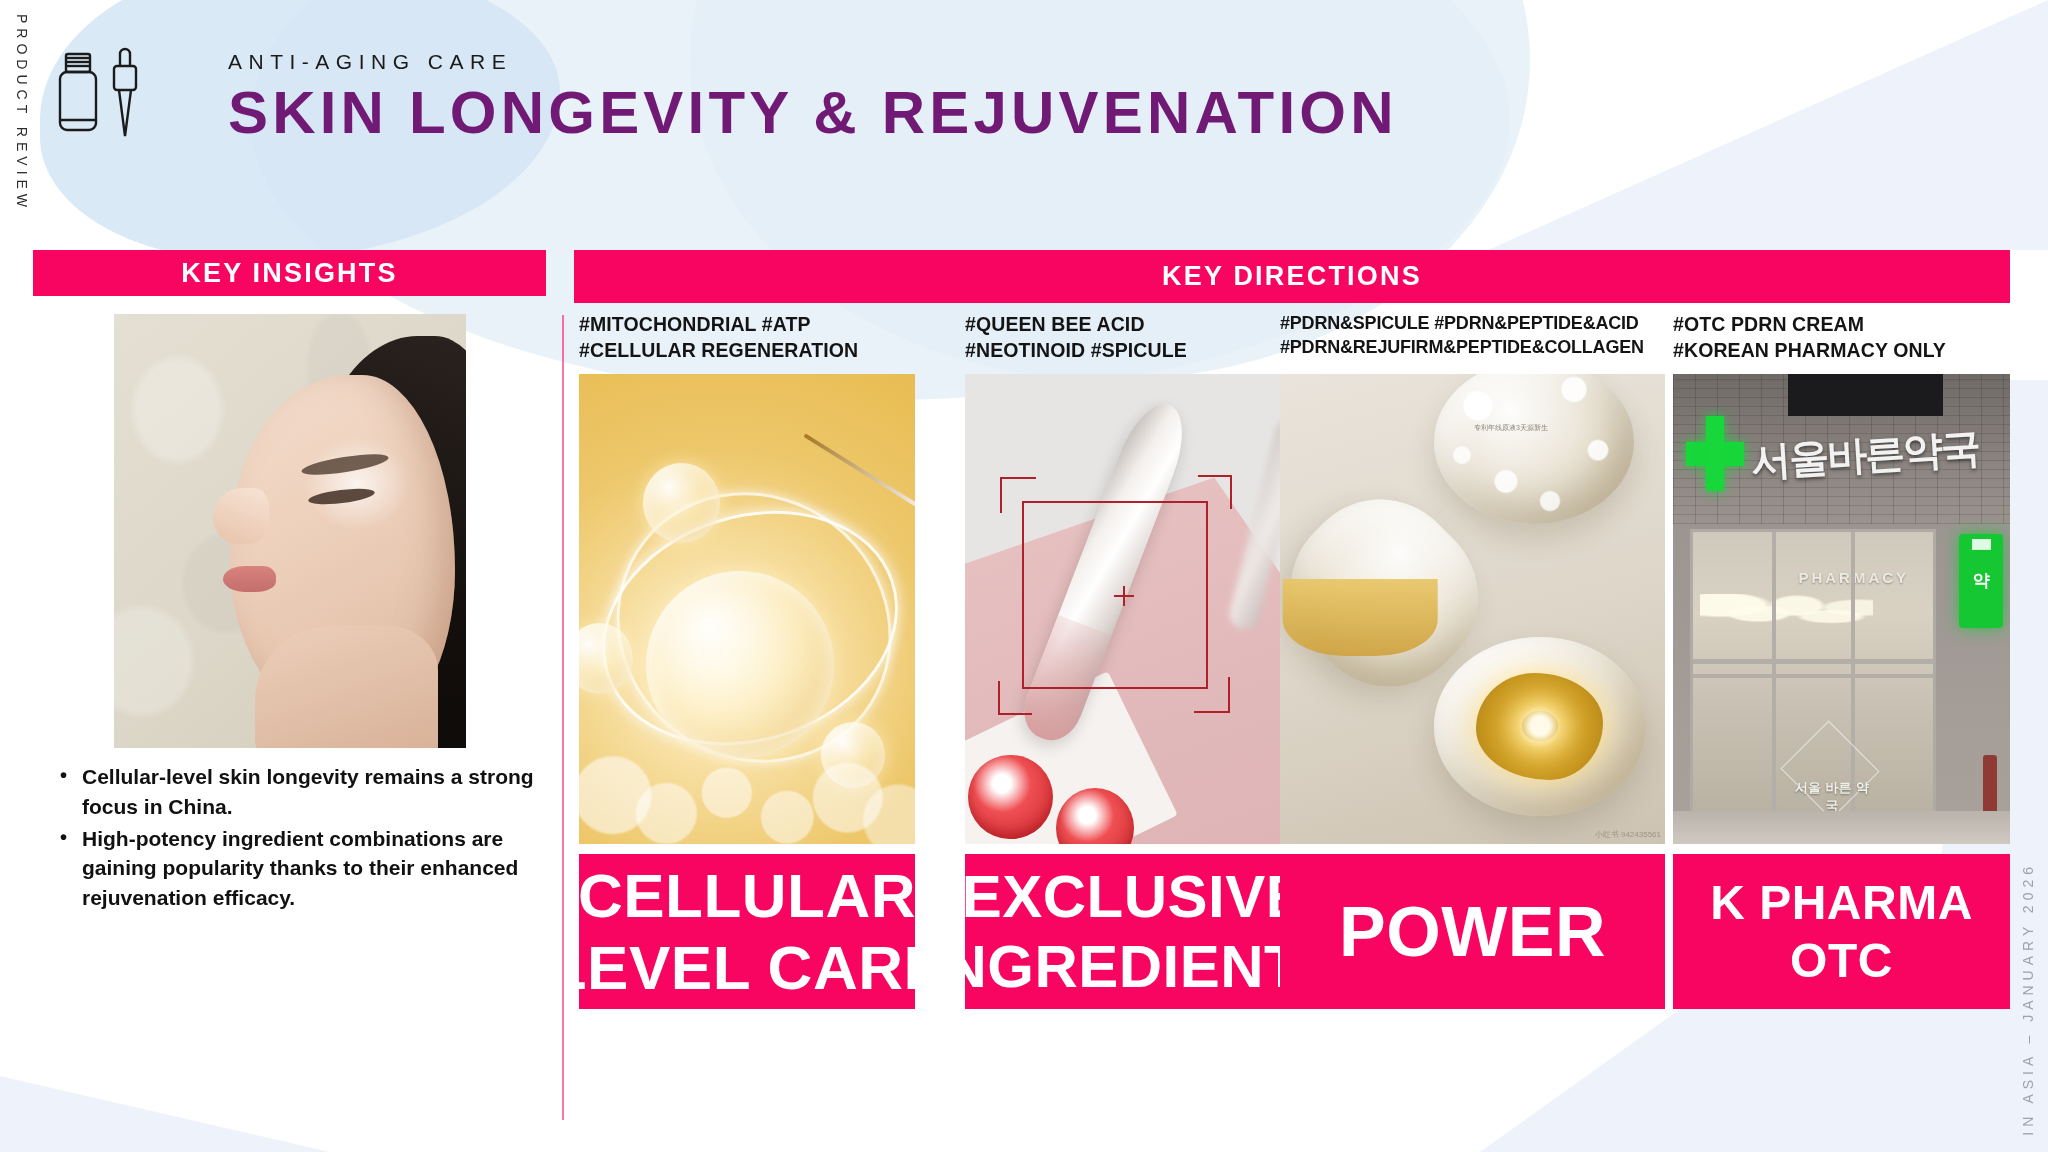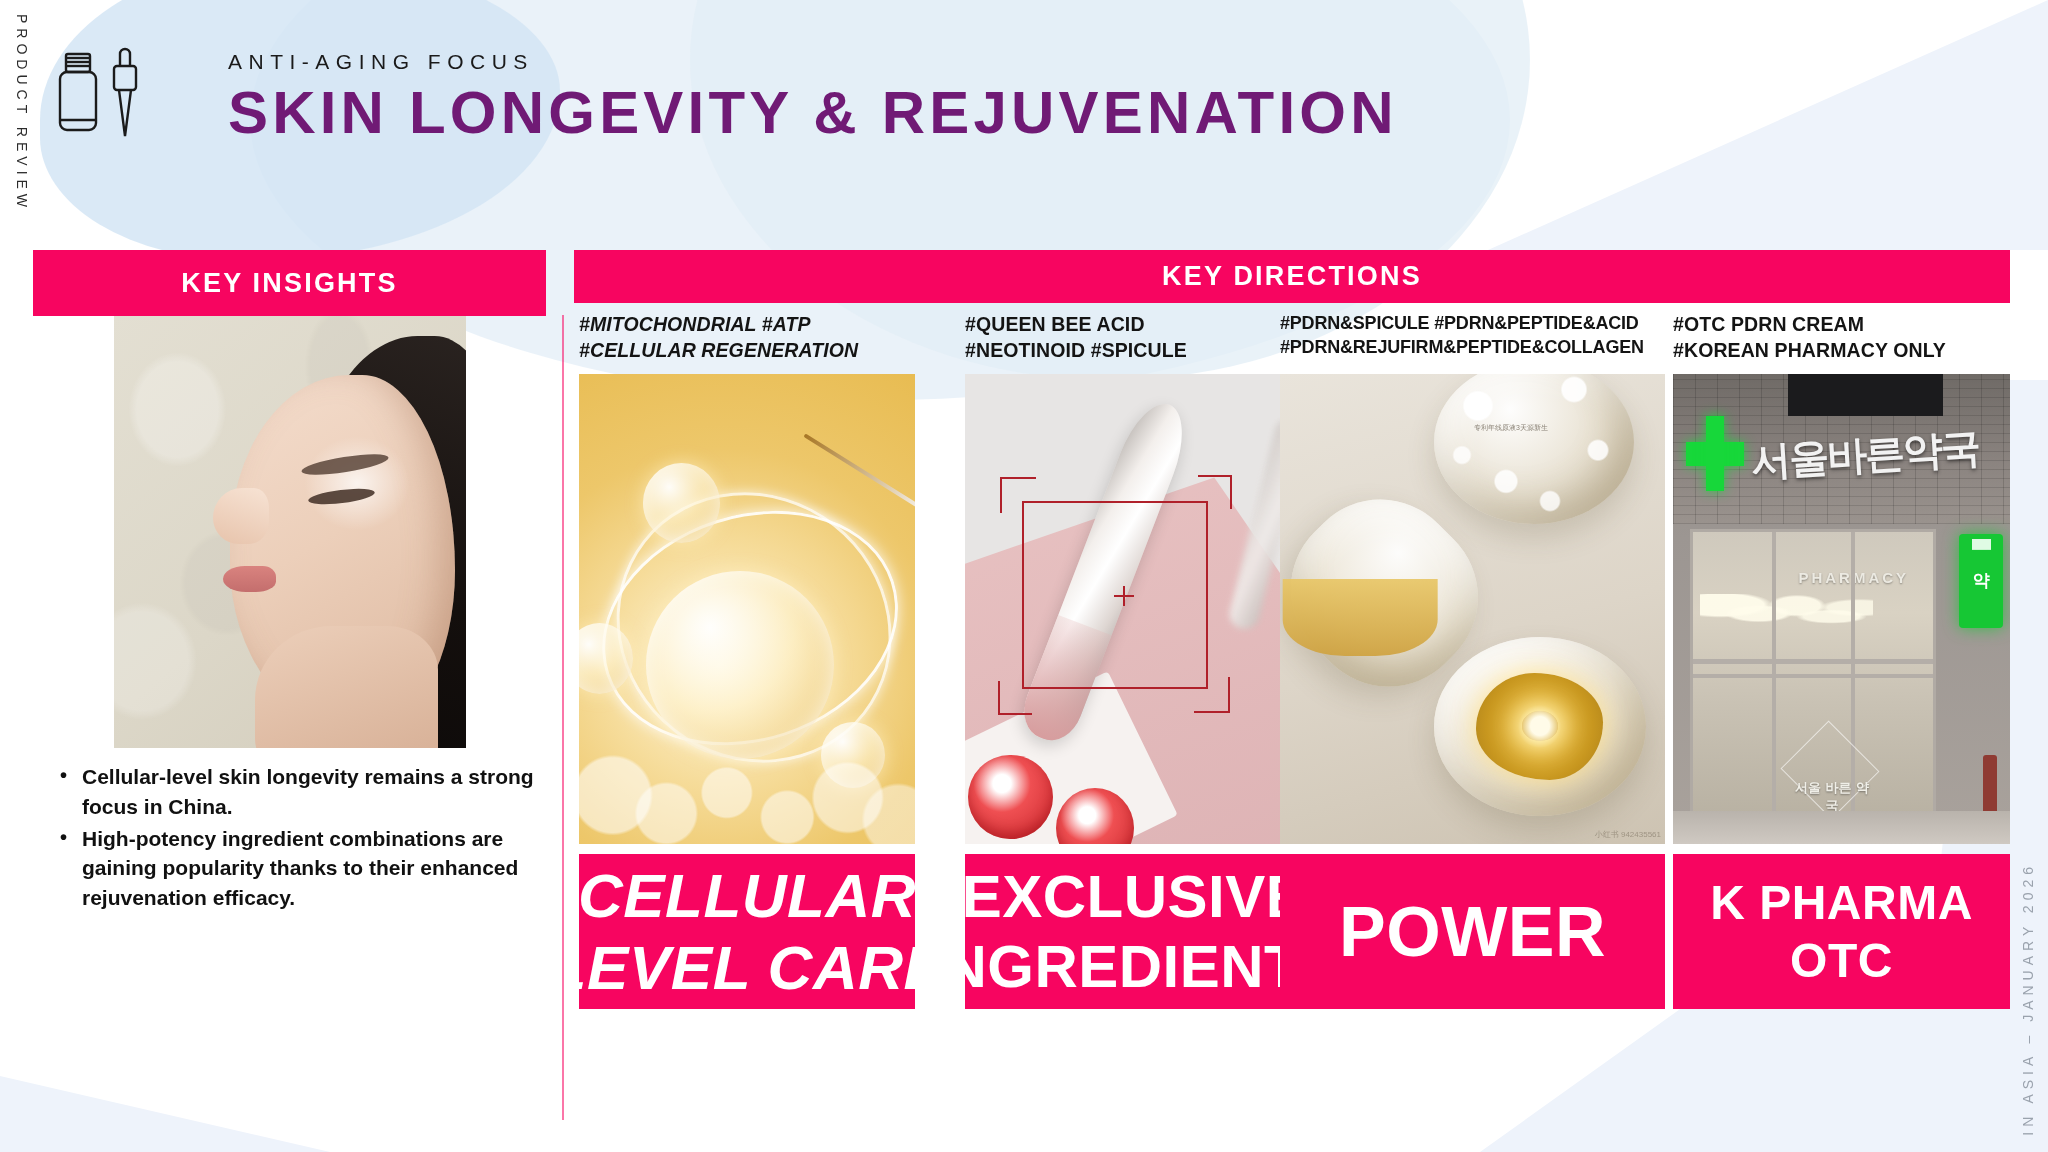--- a/index.html
+++ b/index.html
@@ -86,21 +86,21 @@
   }
 
   
   .banner {
     position: absolute; z-index: 5;
     background: #f70560;
     color: #ffffff;
     display: flex; align-items: center; justify-content: center;
     font-weight: 800; letter-spacing: 2.2px; font-size: 27px;
   }
-  .banner-insights   { left: 33px;  top: 250px; width: 513px; height: 66px; }
+  .banner-insights   { left: 33px;  top: 250px; width: 513px; height: 46px; }
   .banner-directions { left: 574px; top: 250px; width: 1436px; height: 53px; }
 
   
   .divider-v {
     position: absolute; z-index: 5;
     left: 562px; top: 315px; width: 2px; height: 805px;
     background: #f70560; opacity: .55;
   }
   .insight-photo {
     position: absolute; z-index: 4;
@@ -114,21 +114,21 @@
   }
   .bullets ul { list-style: none; }
   .bullets li { position: relative; padding-left: 26px; margin-bottom: 2px; }
   .bullets li::before {
     content: "\2022"; position: absolute; left: 4px; top: -1px;
     font-size: 20px; color: #111;
   }
 
   
   .dir-col { position: absolute; z-index: 4; top: 312px; }
-  .dir-col.c0 { left: 579px;  width: 336px; font-style: italic; }
+  .dir-col.c0 { left: 579px;  width: 336px; }
   .dir-col.c1 { left: 925px;  width: 378px; padding-left: 40px; }
   .dir-col.c2 { left: 1280px; width: 385px; }
   .dir-col.c3 { left: 1673px; width: 337px; }
 
   .tags {
     font-size: 19.5px; font-weight: 800; color: #141414;
     line-height: 1.32; letter-spacing: .1px; white-space: nowrap;
     font-stretch: condensed;
     height: 54px;
   }
@@ -475,21 +475,21 @@
         <rect x="14" y="12" width="24" height="18" rx="2"></rect>
         <line x1="14" y1="16" x2="38" y2="16"></line>
         <line x1="14" y1="20" x2="38" y2="20"></line>
         <line x1="14" y1="24" x2="38" y2="24"></line>
         <rect x="62" y="24" width="22" height="24" rx="3"></rect>
         <path d="M68 24 V12 a5 5 0 0 1 10 0 V24"></path>
         <path d="M67 48 L73 94 L79 48"></path>
       </g>
     </svg>
   </div>
-  <div class="eyebrow">ANTI-AGING FOCUS</div>
+  <div class="eyebrow">ANTI-AGING CARE</div>
   <div class="headline">SKIN LONGEVITY &amp; REJUVENATION</div>
 </div>
 
 <div class="banner banner-insights">KEY INSIGHTS</div>
 <div class="banner banner-directions">KEY DIRECTIONS</div>
 
 <div class="divider-v"></div>
 
 <div class="insight-photo">
   <div class="art art-model">

